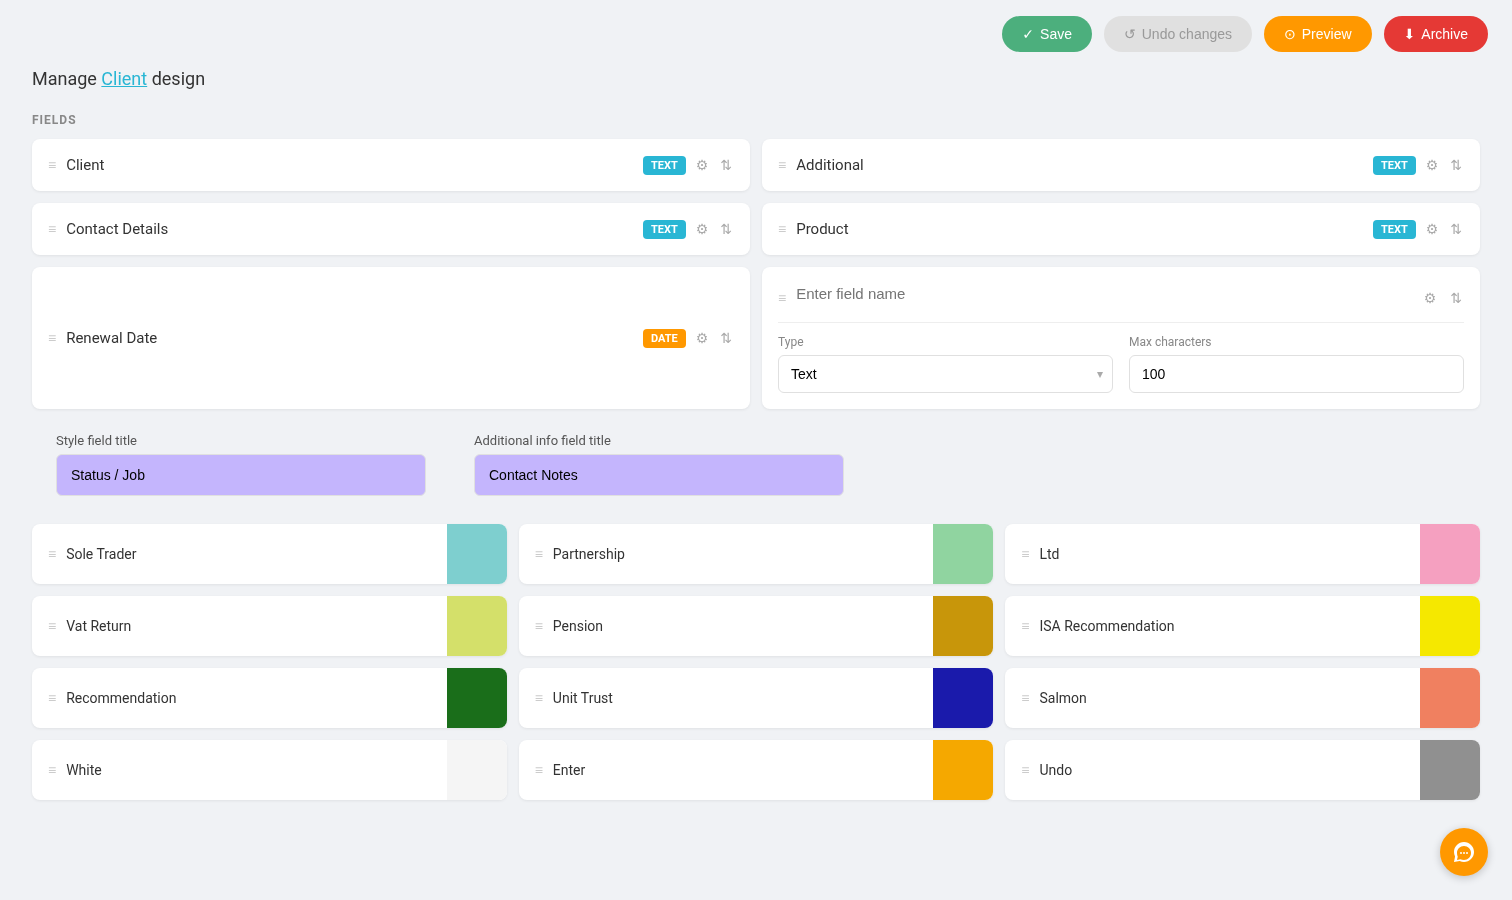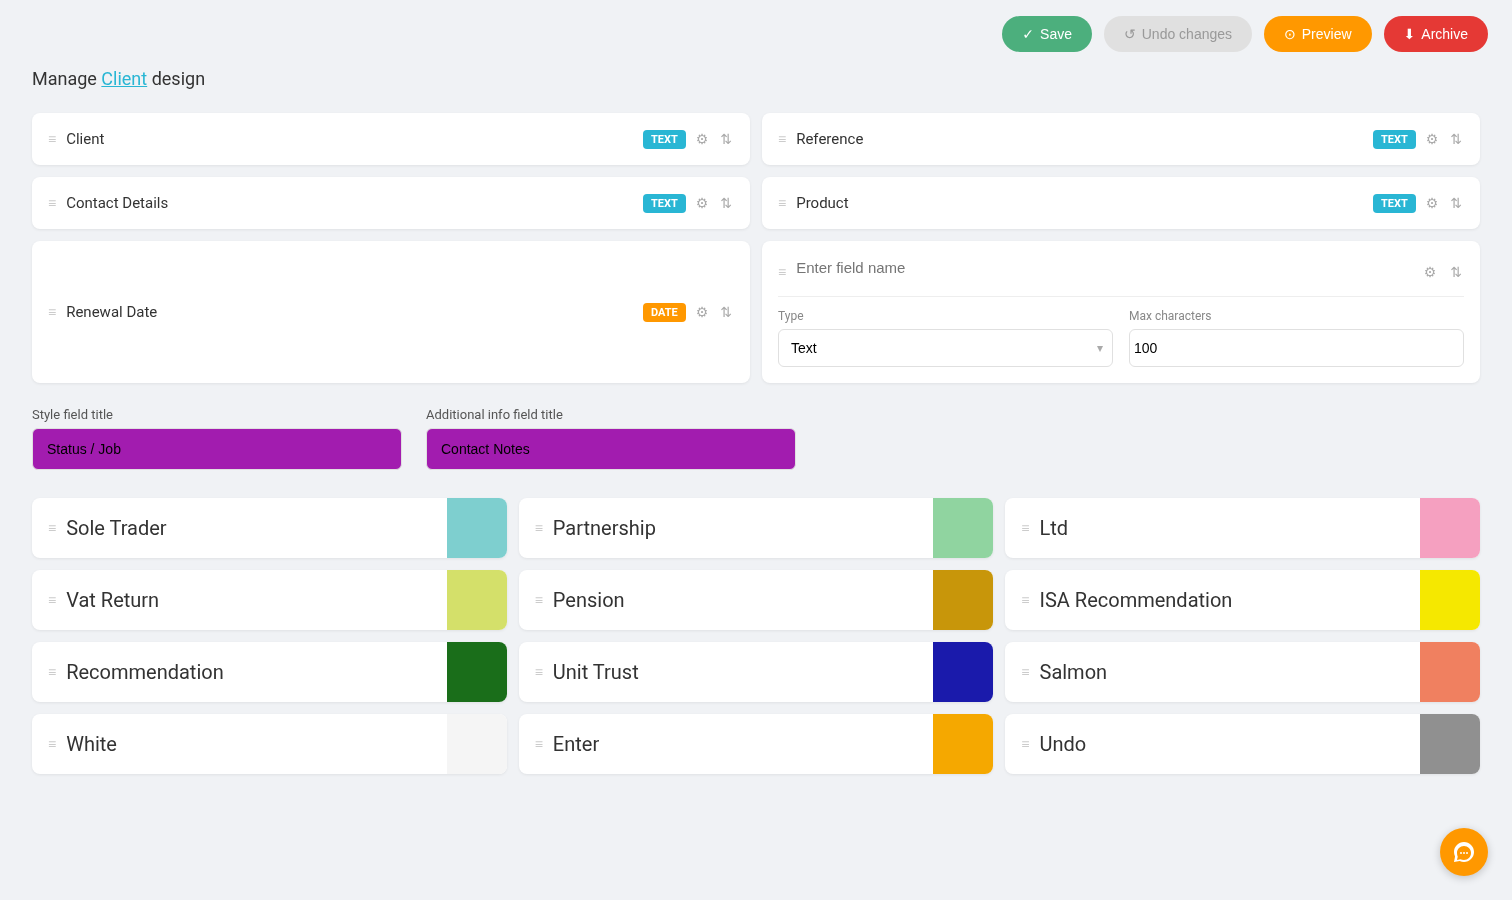--- a/index.html
+++ b/index.html
@@ -162,47 +162,48 @@
       padding: 10px 12px;
       border: 1px solid #e0e0e0;
       border-radius: 6px;
       font-size: 14px;
       background: white;
       appearance: none;
       cursor: pointer;
     }
     .max-input {
       width: 100%;
-      padding: 10px 4px;
+      padding: 10px 12px;
       border: 1px solid #e0e0e0;
       border-radius: 6px;
       font-size: 14px;
     }
     .info-fields {
       display: flex;
       gap: 24px;
       margin-bottom: 28px;
     }
     .info-field-group {
       flex: 1;
       max-width: 370px;
+      margin-left: 24px;
     }
     .info-field-group label {
       font-size: 13px;
       color: #555;
       display: block;
       margin-bottom: 6px;
     }
     .info-field-input {
       width: 100%;
       padding: 12px 14px;
       border: 1px solid #e0e0e0;
       border-radius: 6px;
       font-size: 14px;
-      background: #a21caf;
+      background: #c4b5fd;
     }
     .styles-grid {
       display: grid;
       grid-template-columns: 1fr 1fr 1fr;
       gap: 12px;
     }
     .style-card {
       background: white;
       border-radius: 8px;
       display: flex;
@@ -212,21 +213,21 @@
       overflow: hidden;
       box-shadow: 0 1px 3px rgba(0,0,0,0.07);
       height: 60px;
     }
     .style-left {
       display: flex;
       align-items: center;
       gap: 10px;
     }
     .style-name {
-      font-size: 20px;
+      font-size: 14px;
       color: #333;
     }
     .style-color {
       width: 60px;
       height: 60px;
       flex-shrink: 0;
     }
     .chat-btn {
       position: fixed;
       bottom: 24px;
@@ -277,39 +278,40 @@
 </div>
 
 <div class="main-content">
 
   <h1 class="page-title">
     <span>Manage</span>
     <span class="highlight">Client</span>
     <span>design</span>
   </h1>
 
+  <div class="section-label">FIELDS</div>
 
   <div class="fields-grid">
 
     <div class="field-card">
       <div class="field-left">
         <span class="drag-handle">≡</span>
         <span class="field-name">Client</span>
       </div>
       <div class="field-right">
         <span class="badge-text">TEXT</span>
         <span class="icon-btn">⚙</span>
         <span class="icon-btn">⇅</span>
       </div>
     </div>
 
     <div class="field-card">
       <div class="field-left">
         <span class="drag-handle">≡</span>
-        <span class="field-name">Reference</span>
+        <span class="field-name">Additional</span>
       </div>
       <div class="field-right">
         <span class="badge-text">TEXT</span>
         <span class="icon-btn">⚙</span>
         <span class="icon-btn">⇅</span>
       </div>
     </div>
 
     <div class="field-card">
       <div class="field-left">

